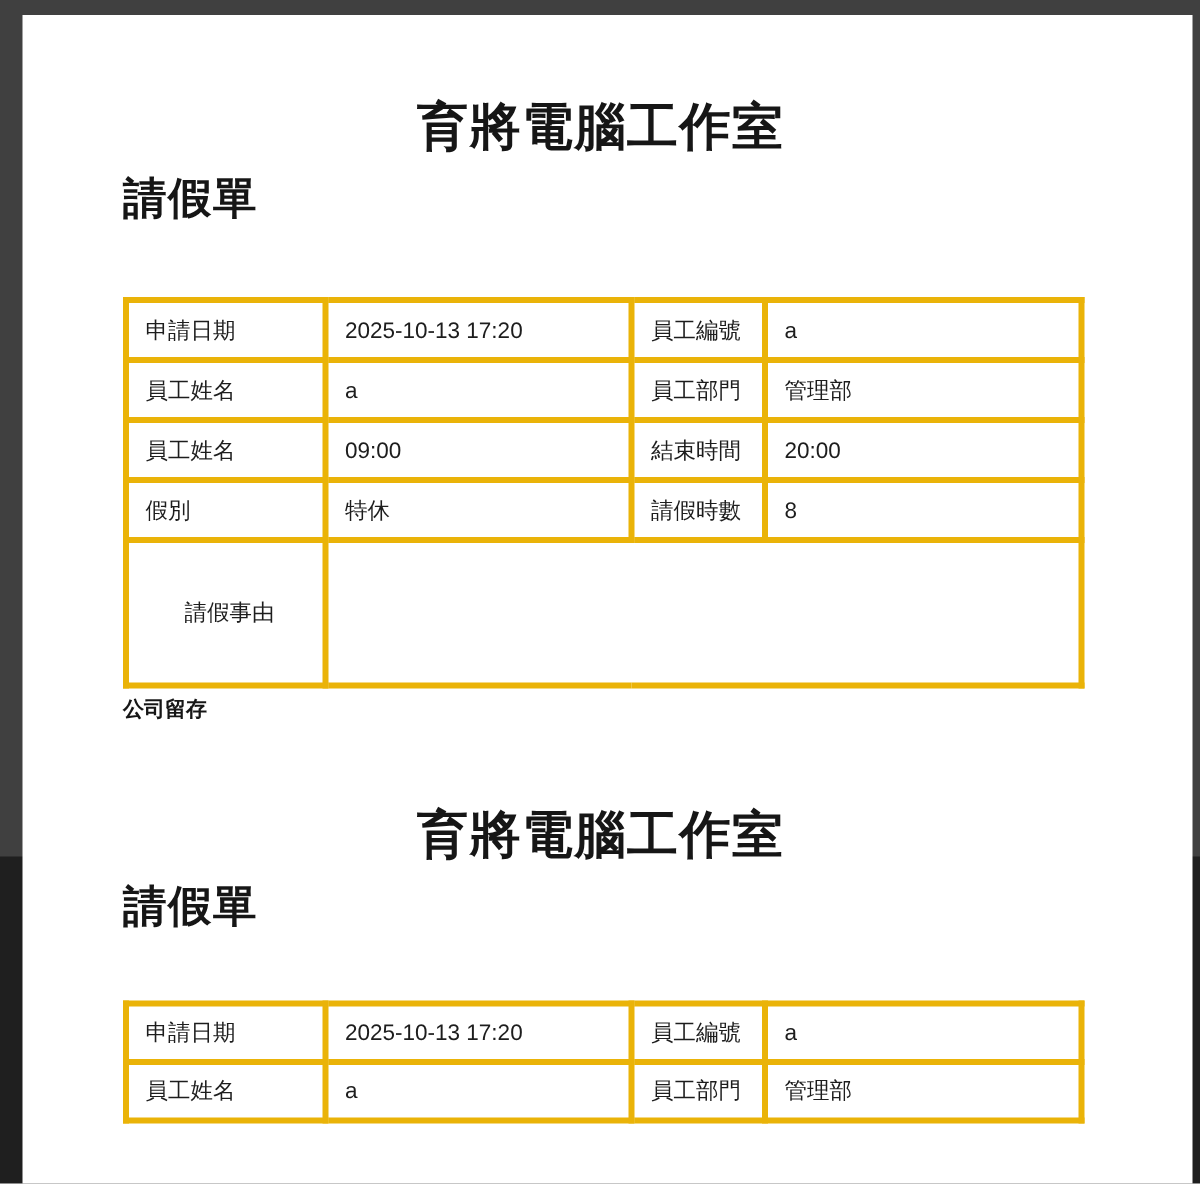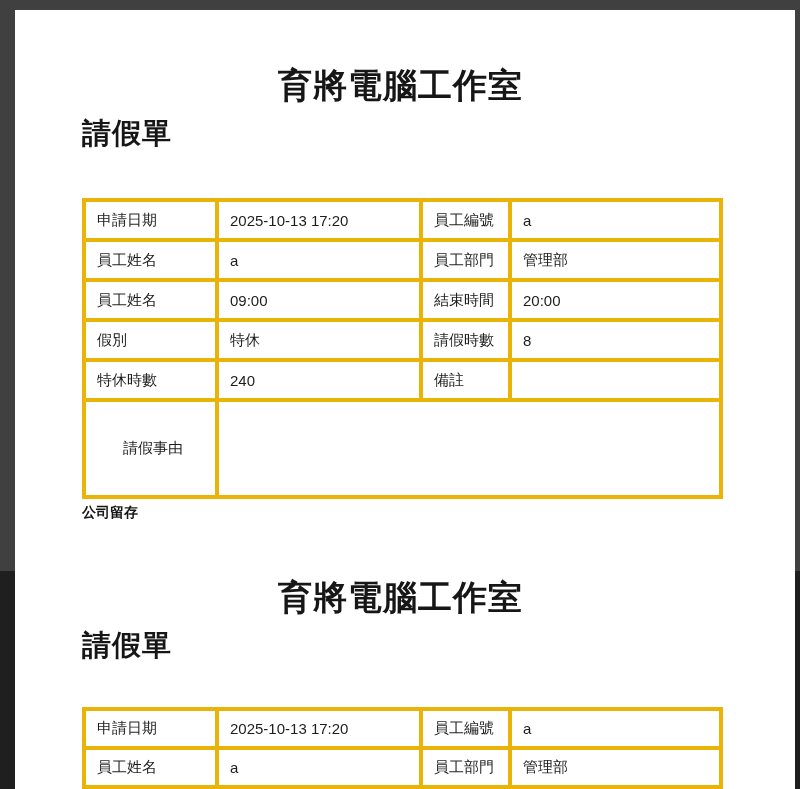--- a/index.html
+++ b/index.html
@@ -125,26 +125,20 @@
             <td>結束時間</td>
             <td>20:00</td>
           </tr>
           <tr>
             <td>假別</td>
             <td>特休</td>
             <td>請假時數</td>
             <td>8</td>
           </tr>
           <tr>
-            <td>特休時數</td>
-            <td>240</td>
-            <td>備註</td>
-            <td></td>
-          </tr>
-          <tr>
             <td class="reason-label">請假事由</td>
             <td colspan="3"></td>
           </tr>
         </tbody>
       </table>
 
       <div class="copy-label">公司留存</div>
 
       <h1 class="company-name second">育將電腦工作室</h1>
       <h2 class="form-title">請假單</h2>

